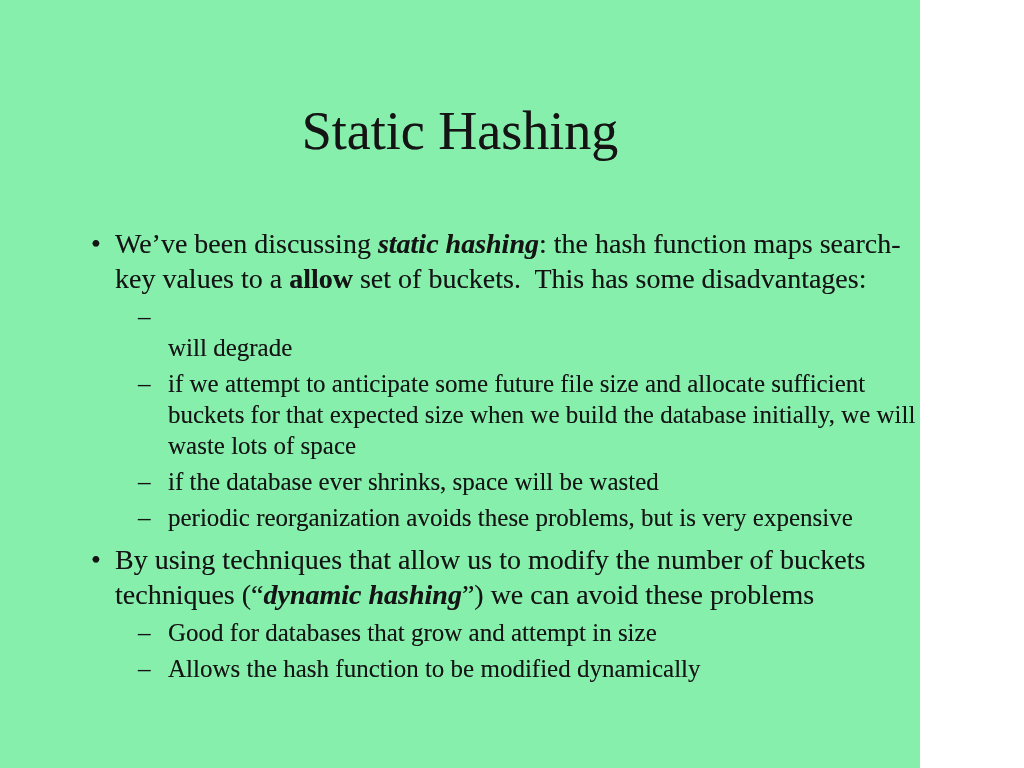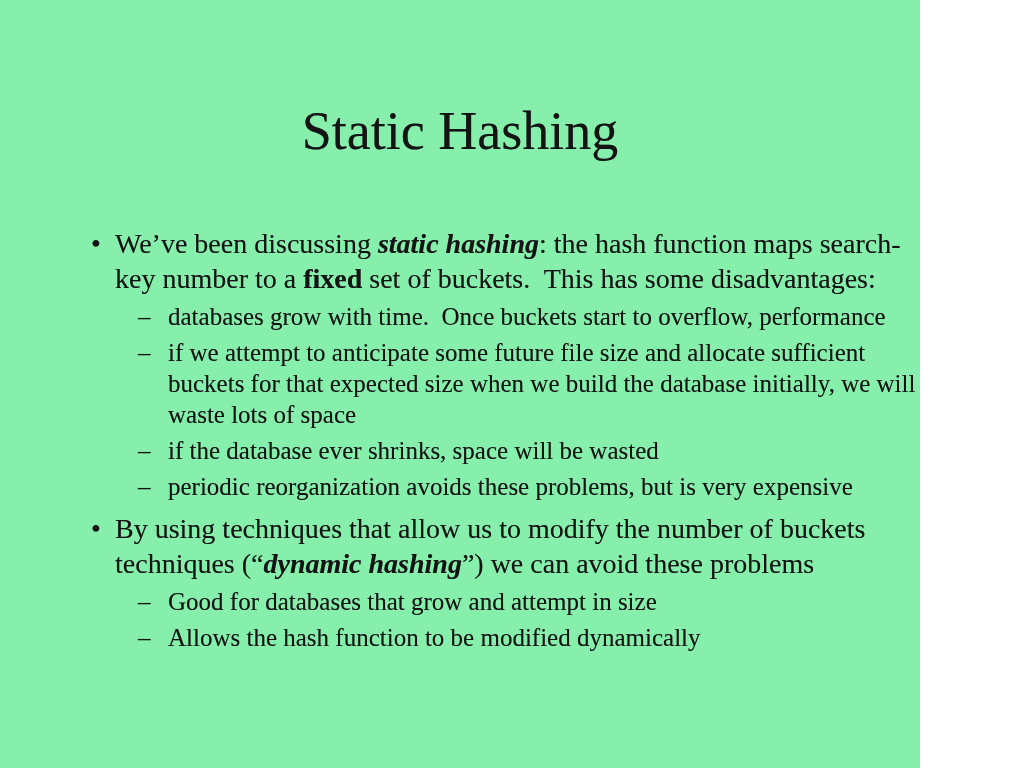--- a/index.html
+++ b/index.html
@@ -64,25 +64,25 @@
 </style>
 </head>
 <body>
 
 <div class="slide">
   <div class="slide-title">Static Hashing</div>
 
   <div class="content">
       <div class="item l1">
         <span class="marker">•</span>
-        <span class="text"><span>We’ve been discussing </span><span class="b i">static hashing</span><span>: the hash function maps search-</span><br><span>key number to a </span><span class="b">fixed</span><span> set of buckets.&nbsp; This has some disadvantages:</span></span>
+        <span class="text"><span>We’ve been discussing </span><span class="b i">static hashing</span><span>: the hash function maps search-</span><br><span>key values to a </span><span class="b">allow</span><span> set of buckets.&nbsp; This has some disadvantages:</span></span>
       </div>
       <div class="item l2">
         <span class="marker">–</span>
-        <span class="text"><span>databases grow with time.&nbsp; Once buckets start to overflow, performance</span><br></span>
+        <span class="text"><br><span>will degrade</span></span>
       </div>
       <div class="item l2">
         <span class="marker">–</span>
         <span class="text"><span>if we attempt to anticipate some future file size and allocate sufficient</span><br><span>buckets for that expected size when we build the database initially, we will</span><br><span>waste lots of space</span></span>
       </div>
       <div class="item l2">
         <span class="marker">–</span>
         <span class="text"><span>if the database ever shrinks, space will be wasted</span></span>
       </div>
       <div class="item l2">

